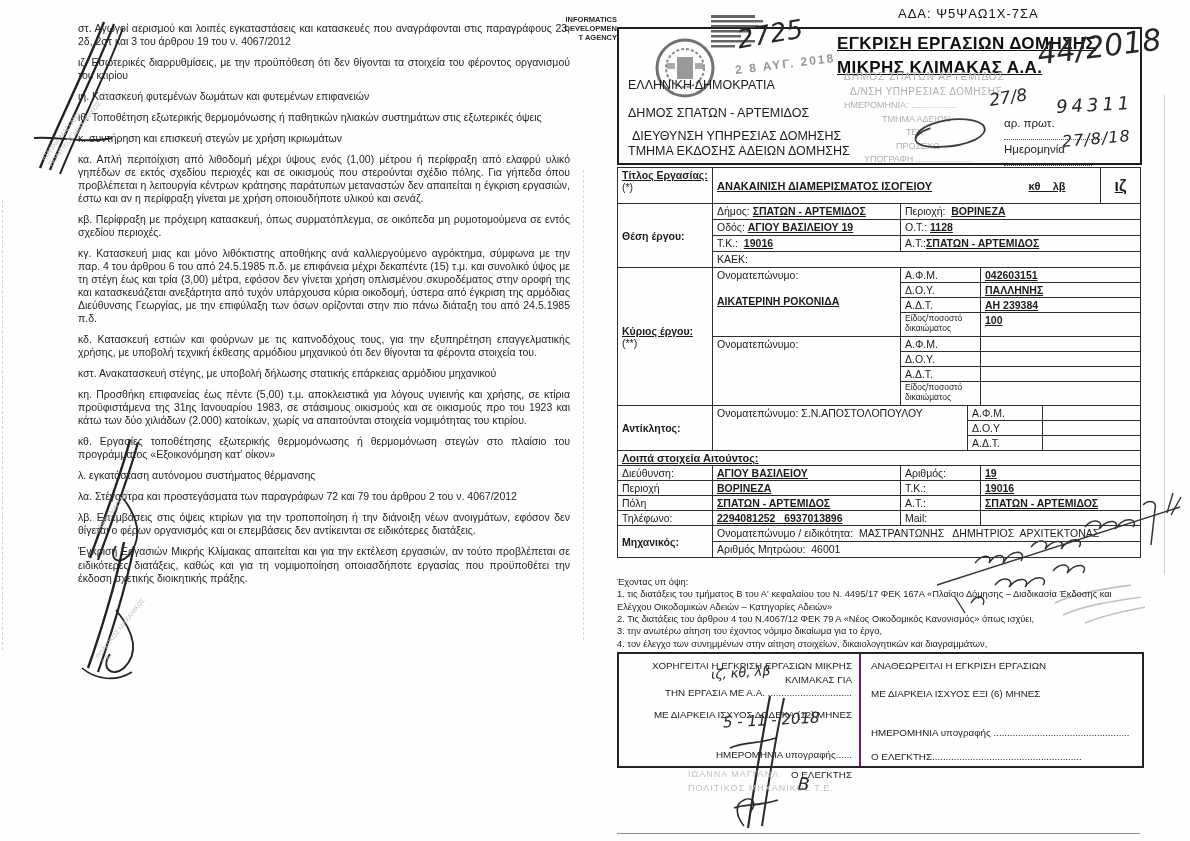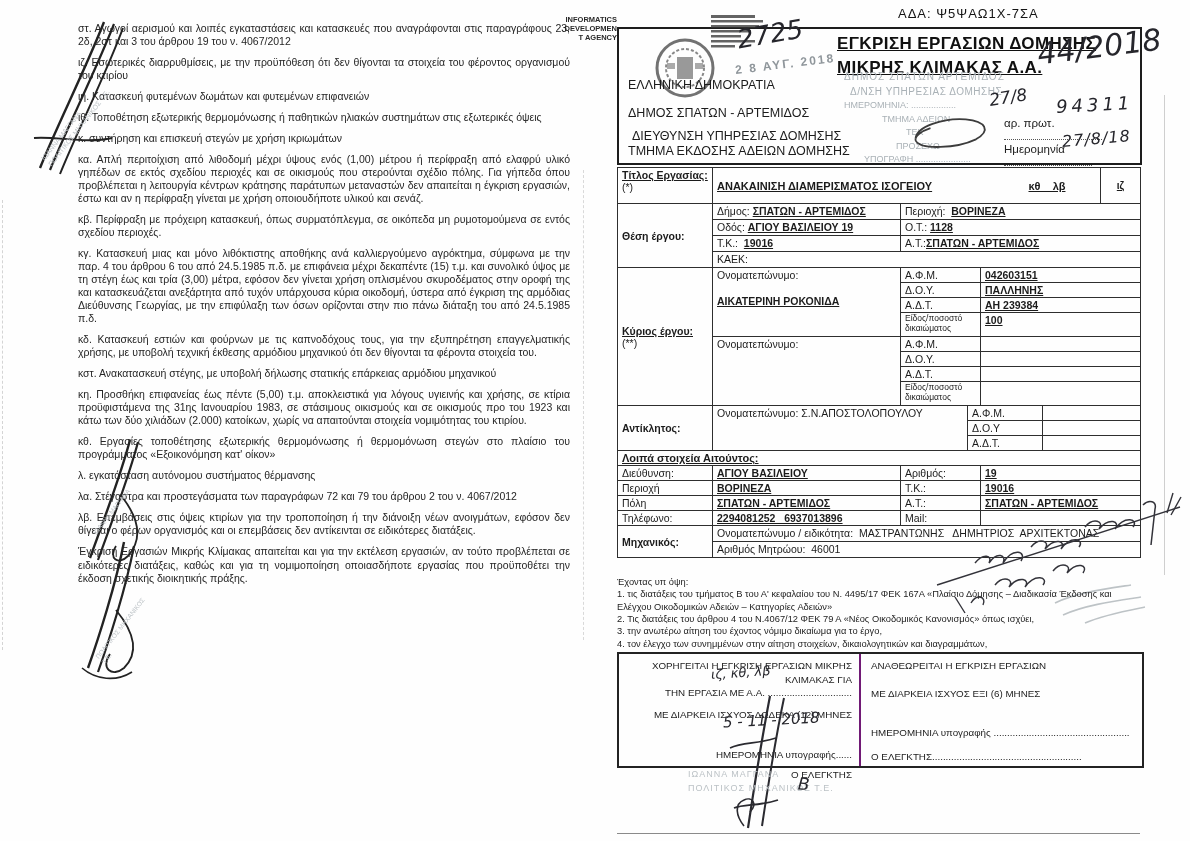--- a/index.html
+++ b/index.html
@@ -173,21 +173,21 @@
         <col style="width:40px">
       </colgroup>
     <tbody>
         <tr style="height:36px;">
       <td>
         <div class="b">Τίτλος Εργασίας:</div>
         <div>(*)</div>
       </td>
       <td class="mid nbr b" style="font-size:11px;">ΑΝΑΚΑΙΝΙΣΗ ΔΙΑΜΕΡΙΣΜΑΤΟΣ ΙΣΟΓΕΙΟΥ</td>
       <td class="mid nbl b" style="font-size:11px;white-space:pre;">κθ    λβ</td>
-      <td class="mid b" style="text-align:center;font-size:10px;">ιζ</td>
+      <td class="mid b" style="text-align:center;font-size:16px;">ιζ</td>
     </tr>
   </tbody>
     </table>
 
   <table>
     <colgroup>
         <col style="width:95px">
         <col style="width:188px">
         <col style="width:240px">
       </colgroup>

